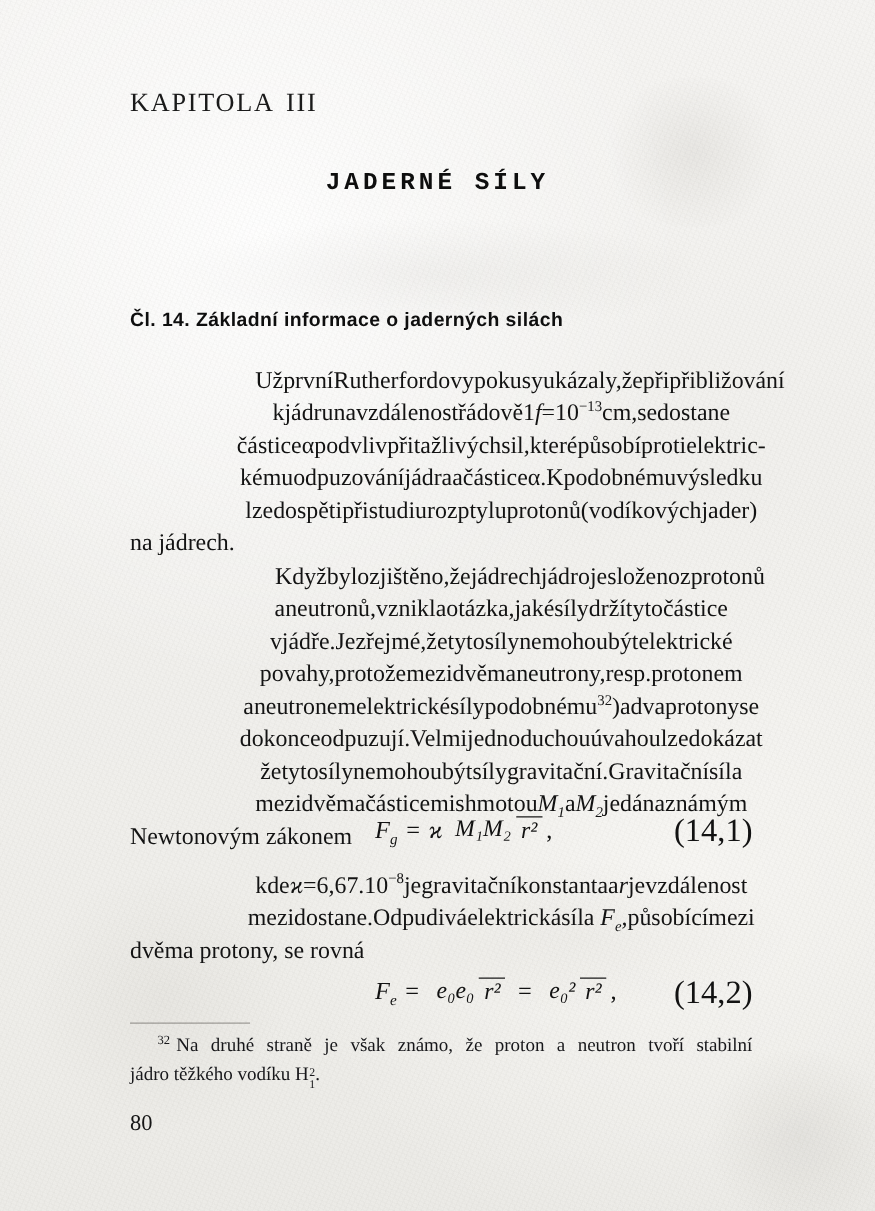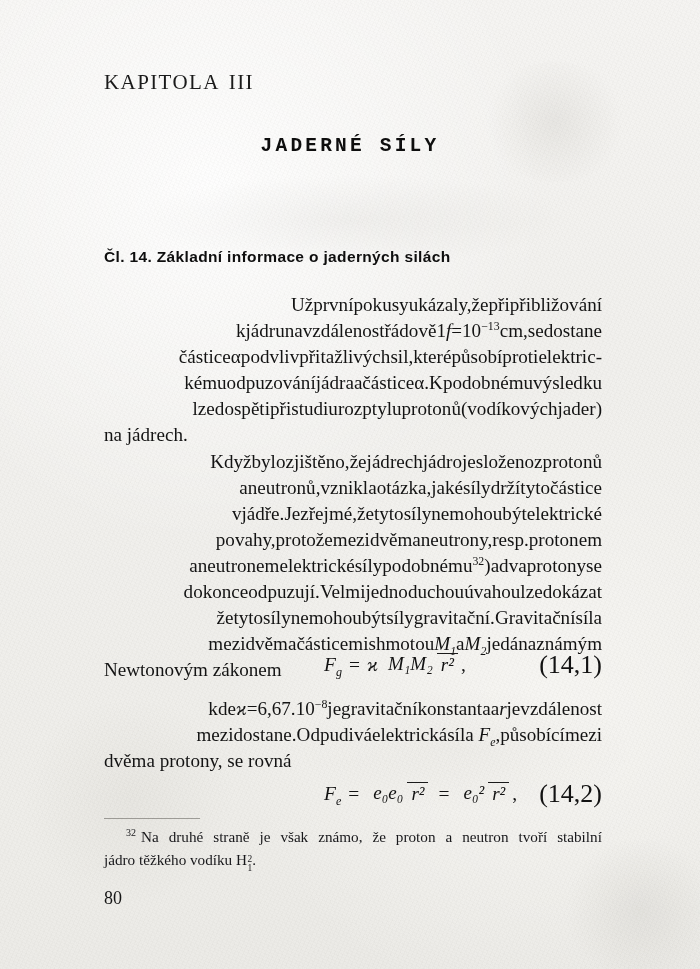--- a/index.html
+++ b/index.html
@@ -109,22 +109,23 @@
     height: 26.1px;
     line-height: 26.1px;
     font-size: 19.1px;
     white-space: nowrap;
     color: #131313;
     letter-spacing: 0px;
   }
   
   .line.j {
     display: flex;
-    justify-content: flex-end;
+    justify-content: center;
     width: 498px;
+    margin-left: 48px;
   }
   .line.last { display: block; }
 
   i, .it { font-style: italic; }
   sup { font-size: 0.62em; vertical-align: super; line-height: 0; }
   sub { font-size: 0.62em; vertical-align: sub; line-height: 0; }
 
   
   .equation {
     position: absolute;
@@ -137,21 +138,20 @@
     position: absolute;
     left: 196px;
     top: 0;
     display: flex;
     align-items: center;
     height: 48px;
     font-family: "Liberation Serif", serif;
     font-style: italic;
     font-size: 19.5px;
     white-space: nowrap;
-    margin-left: 24px;
   }
   .eq-num {
     position: absolute;
     right: 0;
     top: 0;
     height: 48px;
     line-height: 48px;
     font-style: normal;
     font-size: 26px;
   }
@@ -241,20 +241,21 @@
 
     <div class="chapter-title">JADERNÉ SÍLY</div>
 
     <div class="section-heading">Čl. 14. Základní informace o jaderných silách</div>
 
     <div class="body-block">
 
       <div class="line j">
         <span style="padding-left:30px">Už</span>
           <span>první</span>
+          <span>Rutherfordovy</span>
           <span>pokusy</span>
           <span>ukázaly,</span>
           <span>že</span>
           <span>při</span>
           <span>přibližování</span>
       </div>
       <div class="line j">
         <span>k</span>
           <span>jádru</span>
           <span>na</span>

